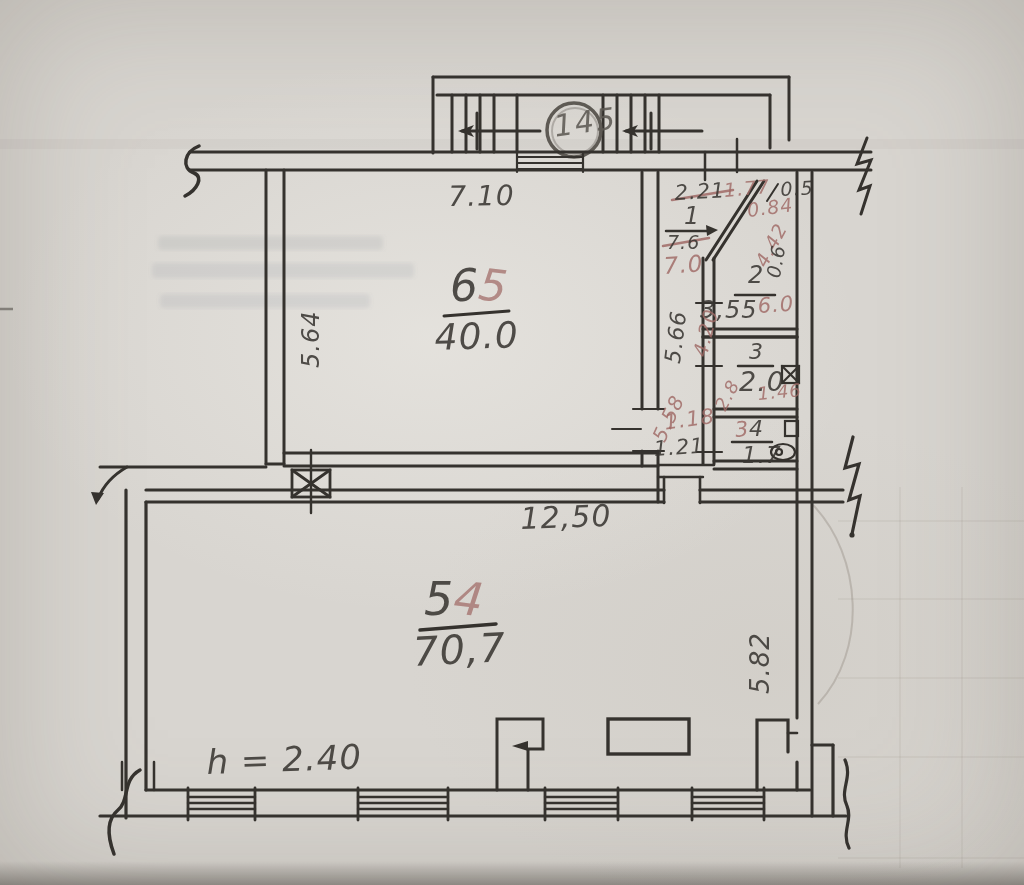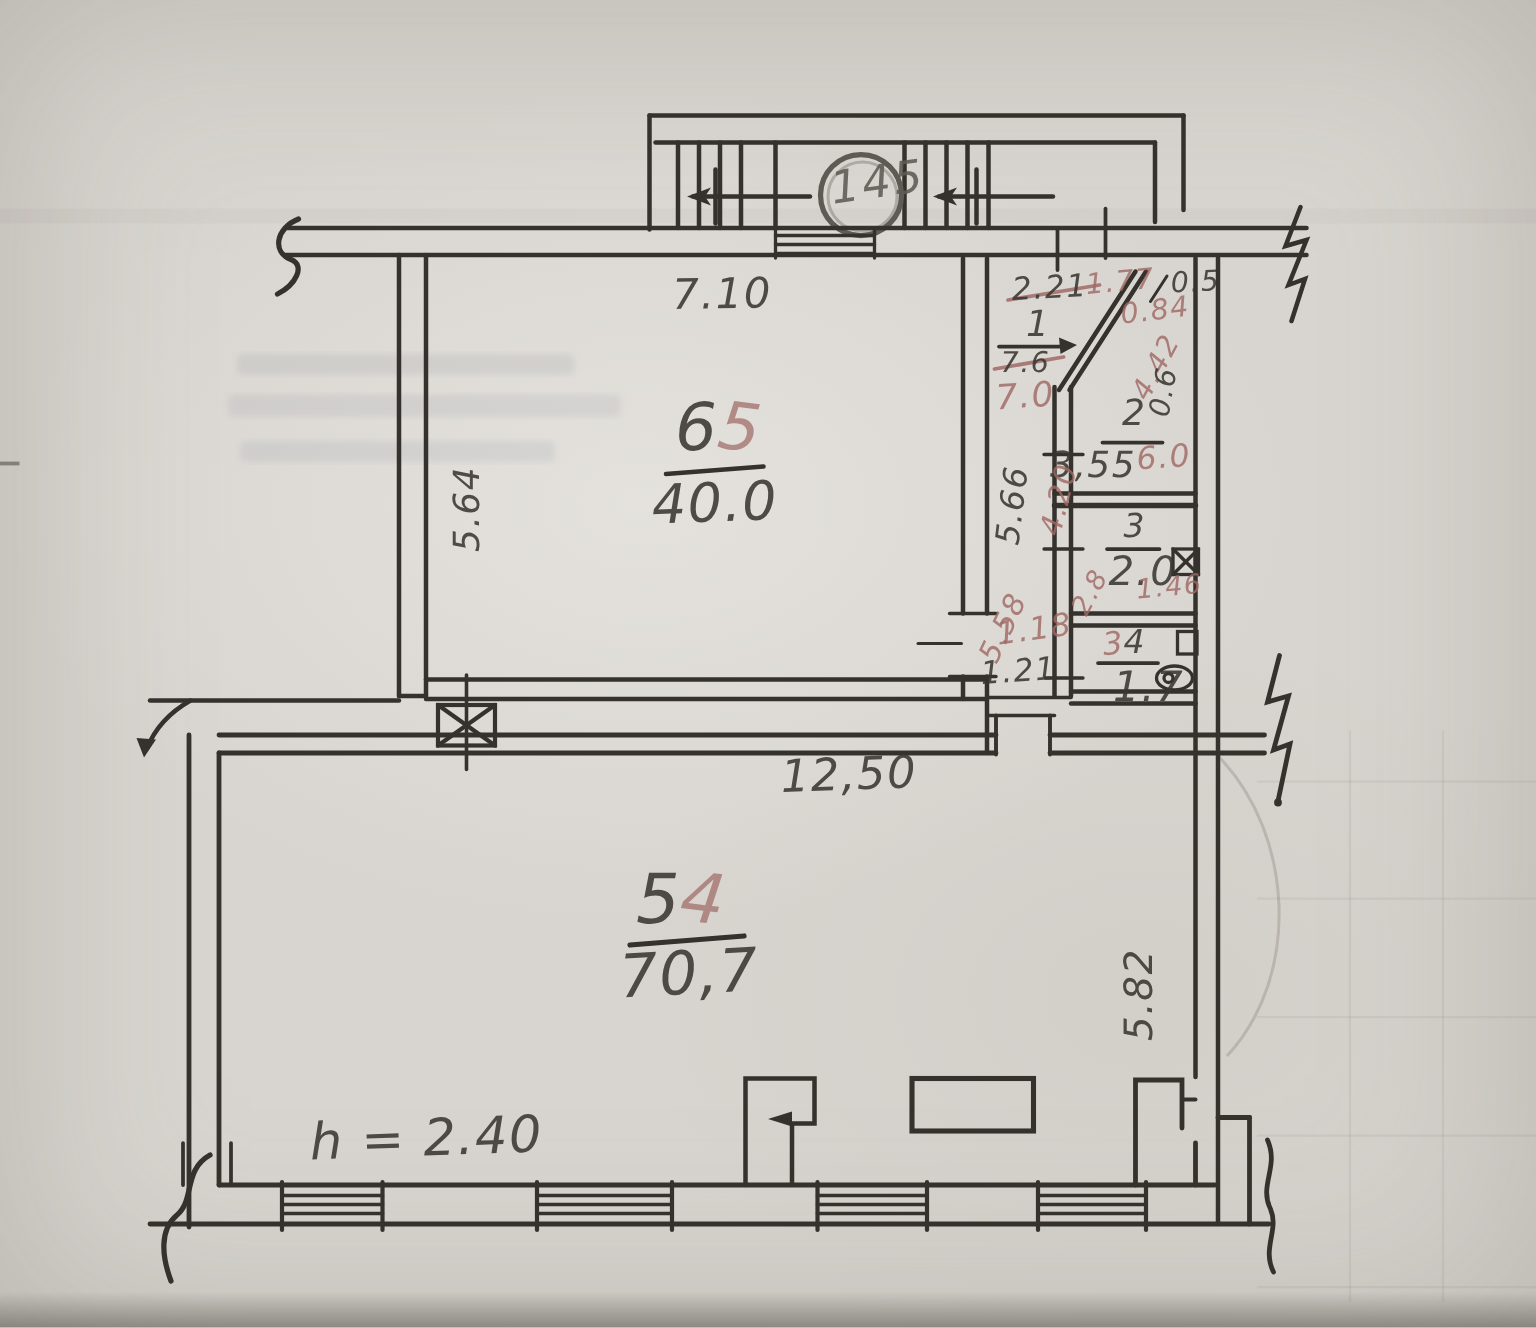--- a/index.html
+++ b/index.html
@@ -277,21 +277,21 @@
     <div class="lbl" style="left:749px;top:341px;font-size:22px">3</div>
     <div class="lbl" style="left:739px;top:368px;font-size:27px">2.0</div>
     <div class="lbl red" style="left:712px;top:405px;font-size:18px;transform:rotate(-62deg)">2.8</div>
     <div class="lbl red" style="left:757px;top:385px;font-size:18px;transform:rotate(-5deg)">1.46</div>
 
     <div class="lbl red" style="left:663px;top:413px;font-size:21px;transform:rotate(-8deg)">1.18</div>
     <div class="lbl" style="left:653px;top:439px;font-size:21px;transform:rotate(-4deg)">1.21</div>
 
     <div class="lbl red" style="left:734px;top:420px;font-size:21px;transform:rotate(-6deg)">3</div>
     <div class="lbl" style="left:749px;top:418px;font-size:22px">4</div>
-    <div class="lbl" style="left:742px;top:444px;font-size:28px">1.7</div>
+    <div class="lbl" style="left:742px;top:444px;font-size:23px">1.7</div>
 
     <div class="lbl" style="left:520px;top:504px;font-size:30px;transform:rotate(-2deg)">12,50</div>
 
     <div class="lbl" style="left:424px;top:576px;font-size:46px">
       <span>5</span><span class="red num-red">4</span>
     </div>
     <div class="lbl" style="left:412px;top:632px;font-size:40px;transform:rotate(-3deg)">70,7</div>
 
     <div class="lbl" style="left:747px;top:694px;font-size:26px;transform:rotate(-90deg)">5.82</div>
 

